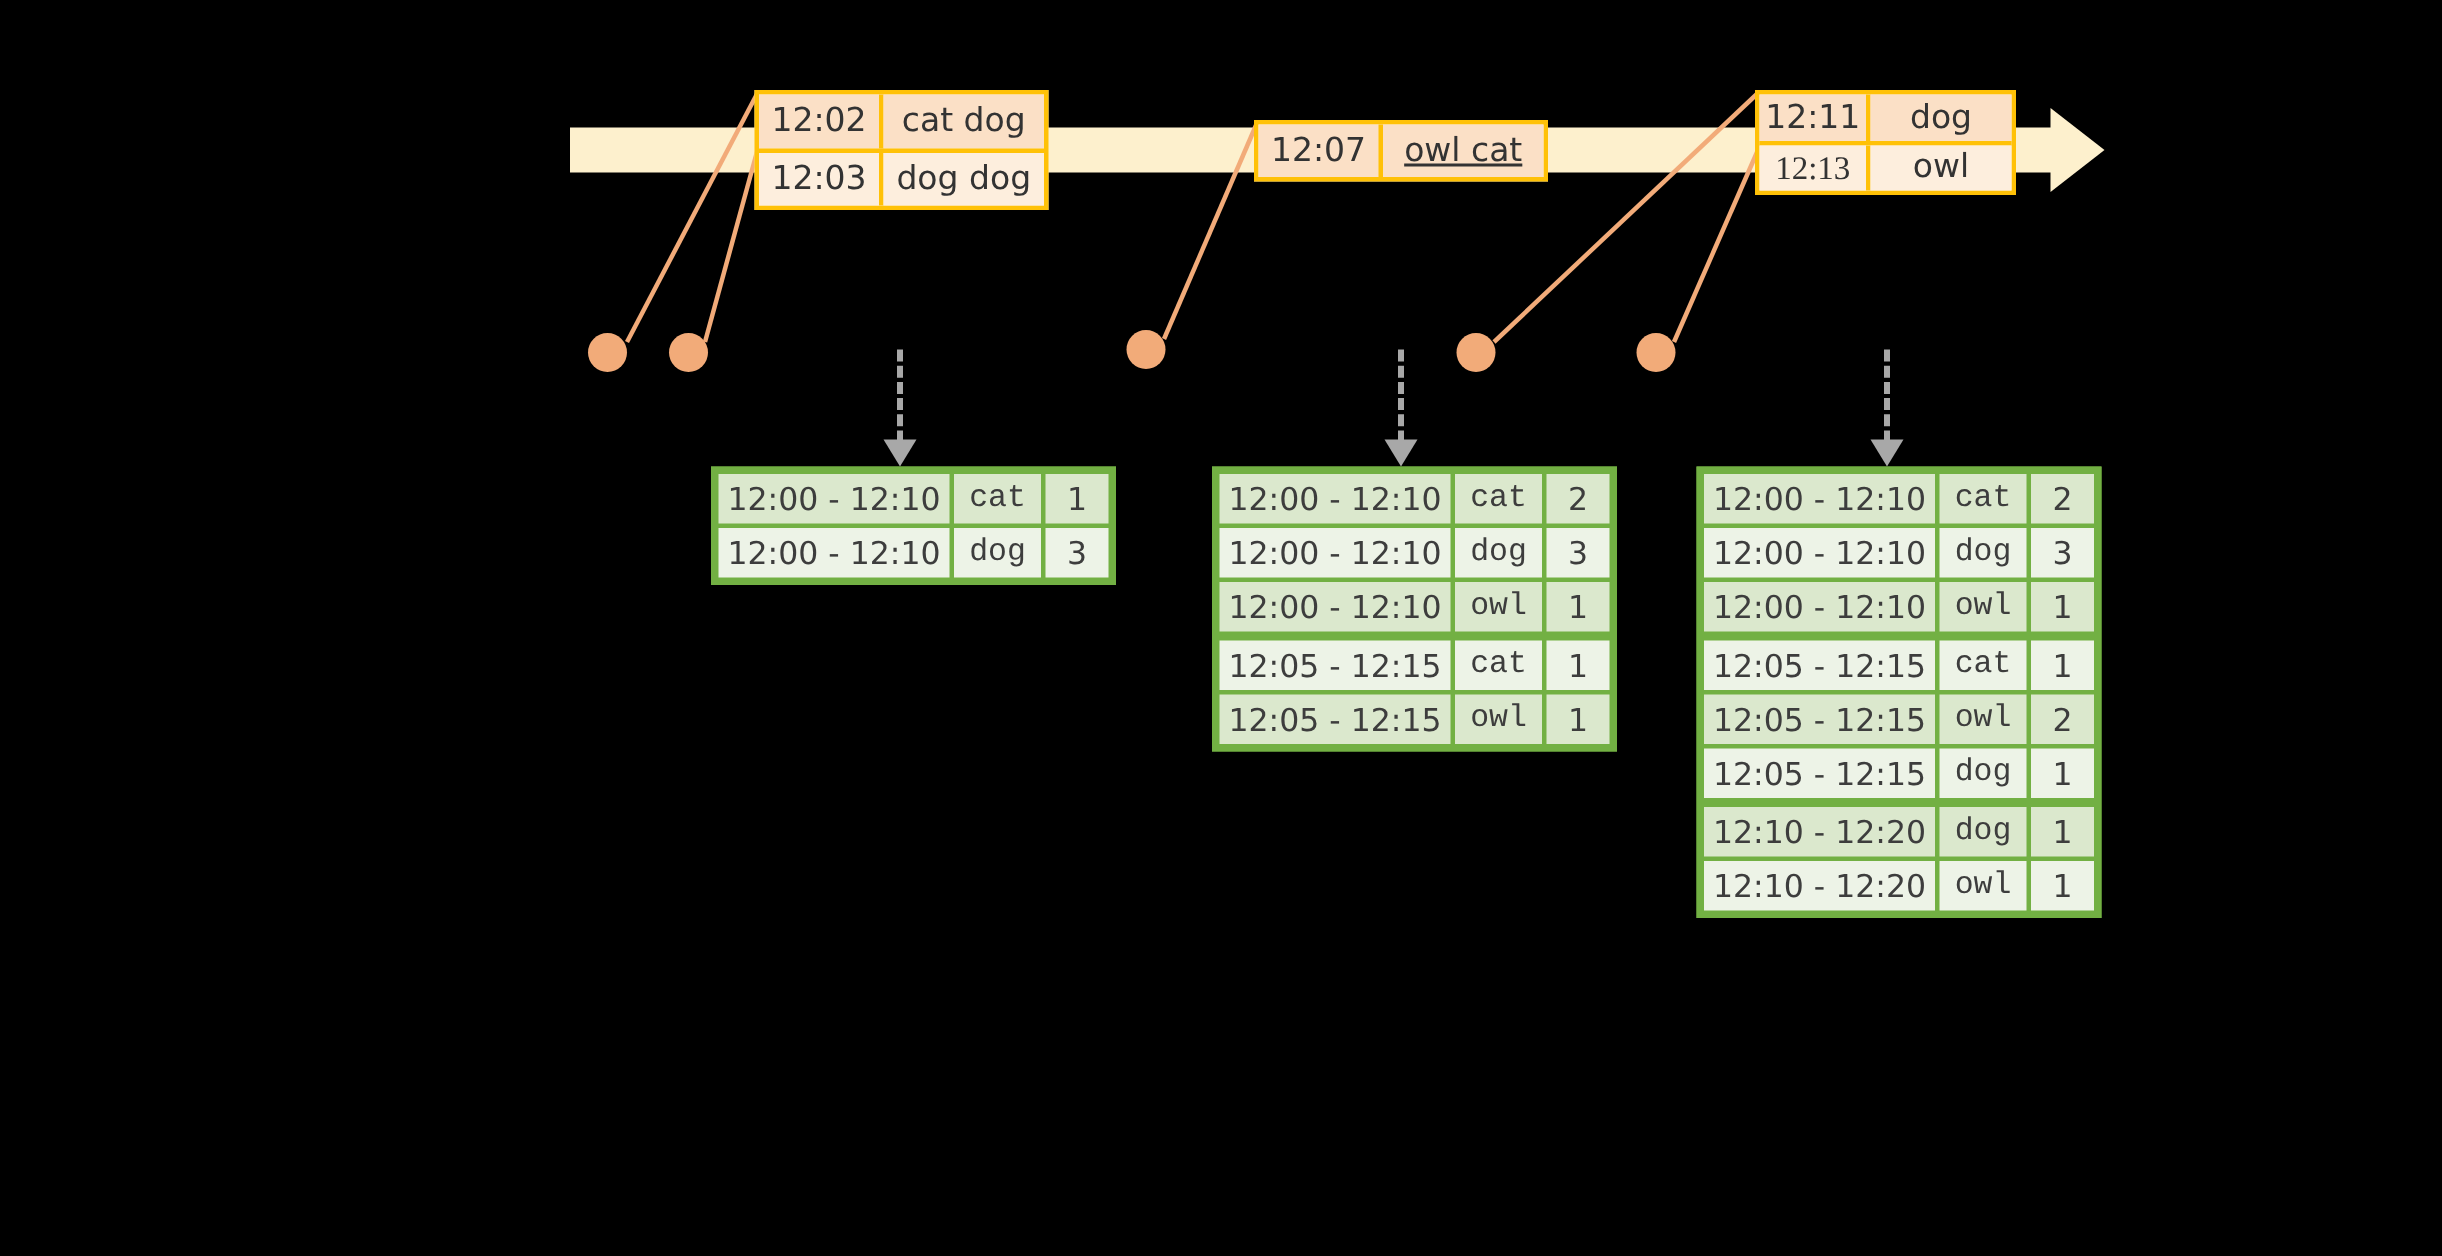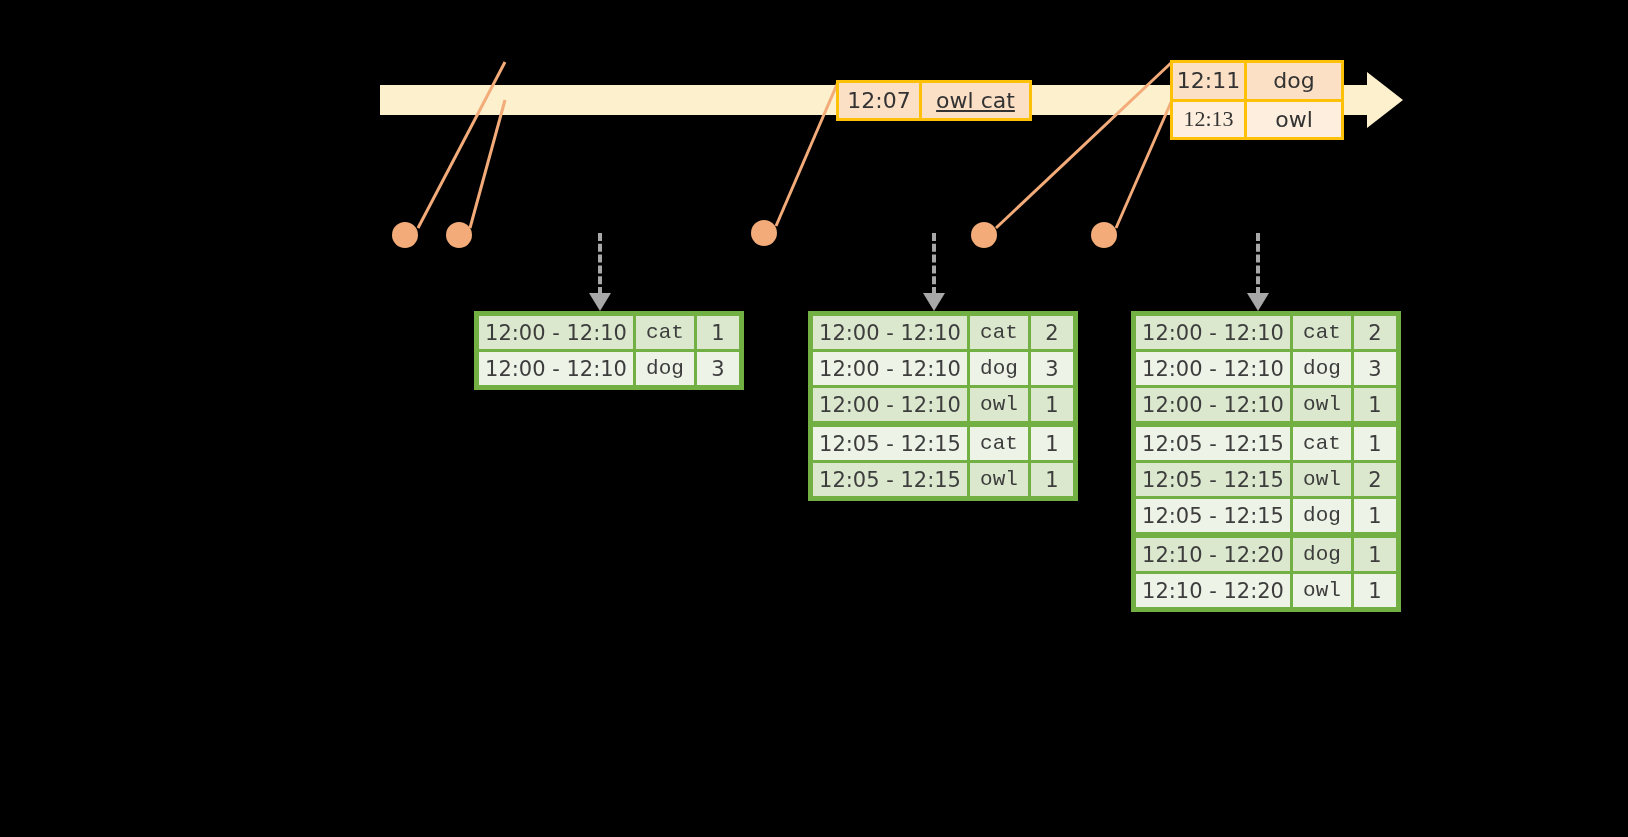--- a/index.html
+++ b/index.html
@@ -62,29 +62,39 @@
   <div class="tl-head" style="left:1367px;top:72px;"></div>
 
   <svg class="leads">
     <line x1="418" y1="228" x2="505" y2="62" stroke="#f2ab79" stroke-width="3"></line>
     <line x1="470" y1="228" x2="505" y2="100" stroke="#f2ab79" stroke-width="3"></line>
     <line x1="776" y1="226" x2="838" y2="82" stroke="#f2ab79" stroke-width="3"></line>
     <line x1="996" y1="228" x2="1172" y2="62" stroke="#f2ab79" stroke-width="3"></line>
     <line x1="1116" y1="228" x2="1172" y2="100" stroke="#f2ab79" stroke-width="3"></line>
   </svg>
 
+  <div class="ev" style="left:503px;top:60px;width:196px;height:80px;">
+    <div class="ev-row dk">
+      <div class="ev-c t" style="width:83px;">12:02</div>
+      <div class="ev-c" style="flex:1;">cat dog</div>
+    </div>
+    <div class="ev-row alt">
+      <div class="ev-c t" style="width:83px;">12:03</div>
+      <div class="ev-c" style="flex:1;">dog dog</div>
+    </div>
+  </div>
 
   <div class="ev" style="left:836px;top:80px;width:196px;height:41px;">
     <div class="ev-row dk">
       <div class="ev-c t" style="width:83px;">12:07</div>
       <div class="ev-c" style="flex:1;text-decoration:underline;">owl cat</div>
     </div>
   </div>
 
-  <div class="ev" style="left:1170px;top:60px;width:174px;height:80px;">
+  <div class="ev" style="left:1170px;top:60px;width:174px;height:70px;">
     <div class="ev-row dk">
       <div class="ev-c t" style="width:74px;">12:11</div>
       <div class="ev-c" style="flex:1;">dog</div>
     </div>
     <div class="ev-row alt">
       <div class="ev-c t" style="width:74px;font-family:Liberation Serif, serif;">12:13</div>
       <div class="ev-c" style="flex:1;">owl</div>
     </div>
   </div>
 

